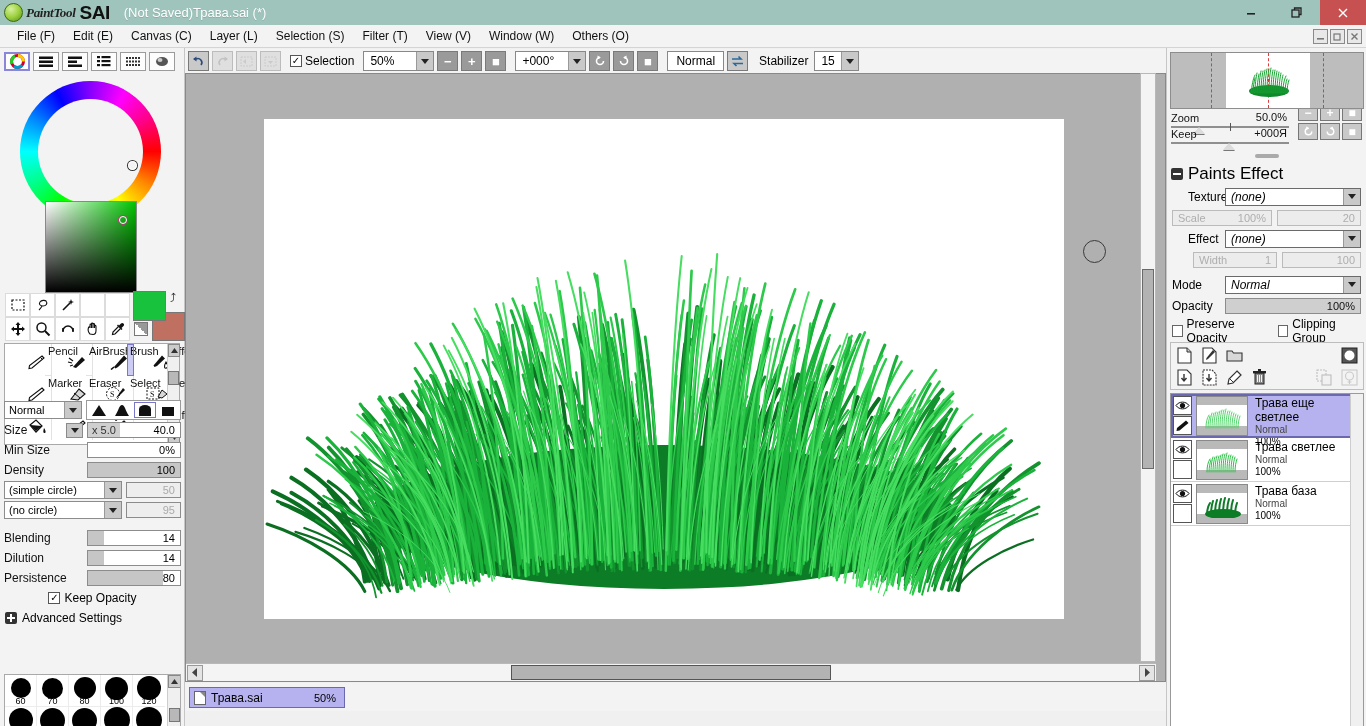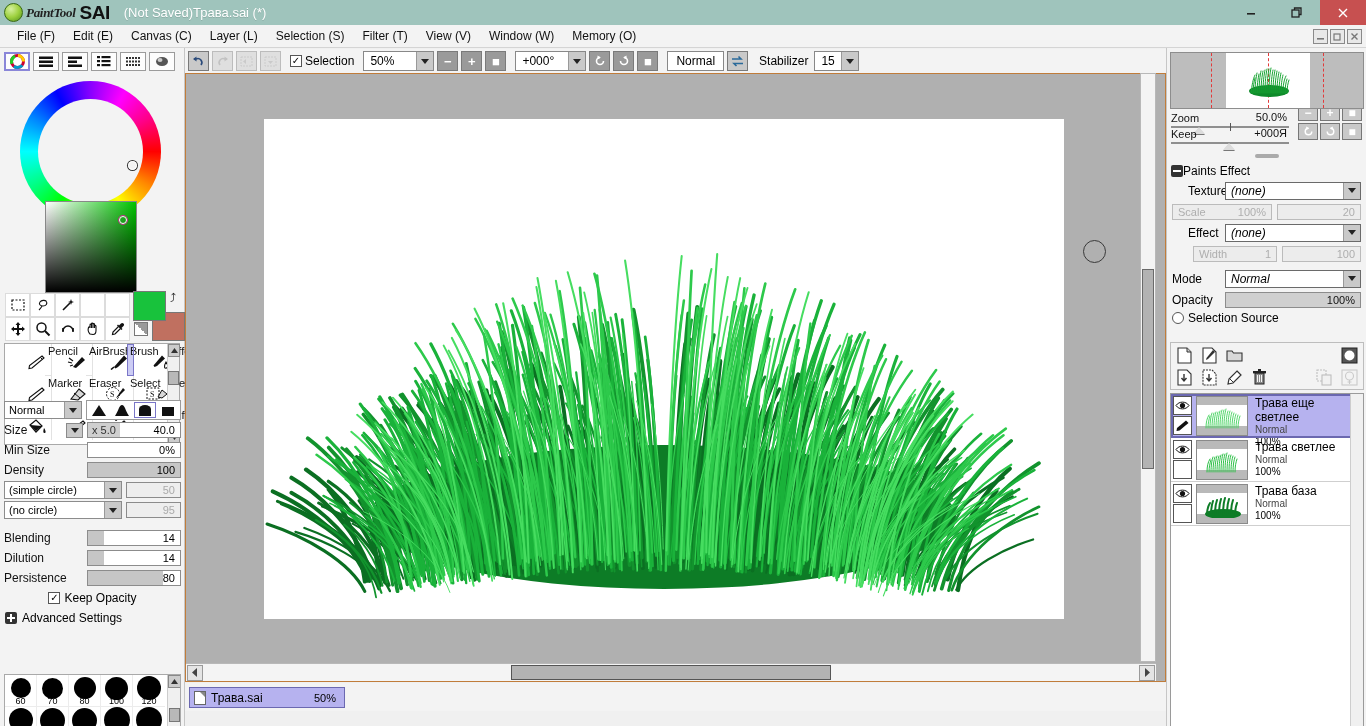--- a/index.html
+++ b/index.html
@@ -280,21 +280,21 @@
   .nv-label { width:36px; font-size:11px; color:#111; }
   .nv-slider { flex:1; position:relative; height:16px; }
   .nv-track { position:absolute; left:0; right:0; top:7px; height:2px; background:#8f8f8f; }
   .nv-tick { position:absolute; top:4px; width:1px; height:8px; background:#555; }
   .nv-thumb { position:absolute; top:7px; width:0;height:0;border-left:6px solid transparent;border-right:6px solid transparent;border-bottom:7px solid #dcdcdc; filter: drop-shadow(0 1px 0 #777);}
   .nv-val { position:absolute; right:2px; top:-1px; font-size:11px; color:#111; }
   .nv-btns { display:flex; flex-direction:column; gap:2px; }
   .nv-brow { display:flex; gap:2px; }
   .nv-b { width:20px;height:17px;border:1px solid #777;background:#c9c9c9;display:flex;align-items:center;justify-content:center;color:#fff;font-weight:bold;font-size:12px; }
 
-  .panel-hdr { display:flex; align-items:center; padding:2px 4px; font-size:12px; }
+  .panel-hdr { display:flex; align-items:center; gap:5px; padding:2px 4px; font-size:17px; }
   .minusbox { width:12px;height:12px;background:#333;position:relative;border-radius:2px; }
   .minusbox::after { content:''; position:absolute; left:2px; top:5px; width:8px; height:2px; background:#fff; }
 
   .pe-row { display:flex; align-items:center; height:21px; padding:0 5px; gap:5px; }
   .pe-label { width:48px; font-size:12px; }
   .pe-combo {
     flex:1; display:flex; align-items:center; height:18px; border:1px solid #6a6a6a; background:#fff; font-size:12px;
   }
   .pe-combo .cv { flex:1; padding-left:5px;font-style:italic; }
   .pe-combo .ar {
@@ -387,21 +387,21 @@
 
   <div class="menubar">
     <div class="menuitem">File (F)</div>
     <div class="menuitem">Edit (E)</div>
     <div class="menuitem">Canvas (C)</div>
     <div class="menuitem">Layer (L)</div>
     <div class="menuitem">Selection (S)</div>
     <div class="menuitem">Filter (T)</div>
     <div class="menuitem">View (V)</div>
     <div class="menuitem">Window (W)</div>
-    <div class="menuitem">Memory (O)</div>
+    <div class="menuitem">Others (O)</div>
     <div class="menu-winbtns">
       <div class="mini-btn">
         <svg width="11" height="11" viewBox="0 0 11 11">
             <rect x="2" y="7" width="7" height="1.6" fill="#777"></rect>
           </svg>
       </div>
       <div class="mini-btn">
         <svg width="11" height="11" viewBox="0 0 11 11">
             <rect x="2" y="3" width="6" height="6" fill="none" stroke="#777" stroke-width="1.2"></rect>
           </svg>
@@ -1829,20 +1829,26 @@
           </span>
       </span>
     </div>
     <div class="pe-row">
       <span class="pe-label">Opacity</span>
       <span class="pe-field active">
         <span>100%</span>
       </span>
     </div>
     <div class="chk-row">
+      <span class="chkbox" style="border-color:#666"></span>
+      <span>Preserve Opacity</span>
+      <span class="chkbox" style="border-color:#666;margin-left:8px"></span>
+      <span>Clipping Group</span>
+    </div>
+    <div class="chk-row">
       <span class="radio"></span>
       <span>Selection Source</span>
     </div>
 
     <div class="layer-toolbar">
       <div class="lt-row">
         <span class="lt-ic">
             <svg width="15" height="17" viewBox="0 0 15 17">
               <path d="M1 1 H10 L14 5 V16 H1 Z" fill="#fff" stroke="#333" stroke-width="1.1"></path>
               <path d="M10 1 V5 H14" fill="#ccc" stroke="#333" stroke-width="1"></path>

